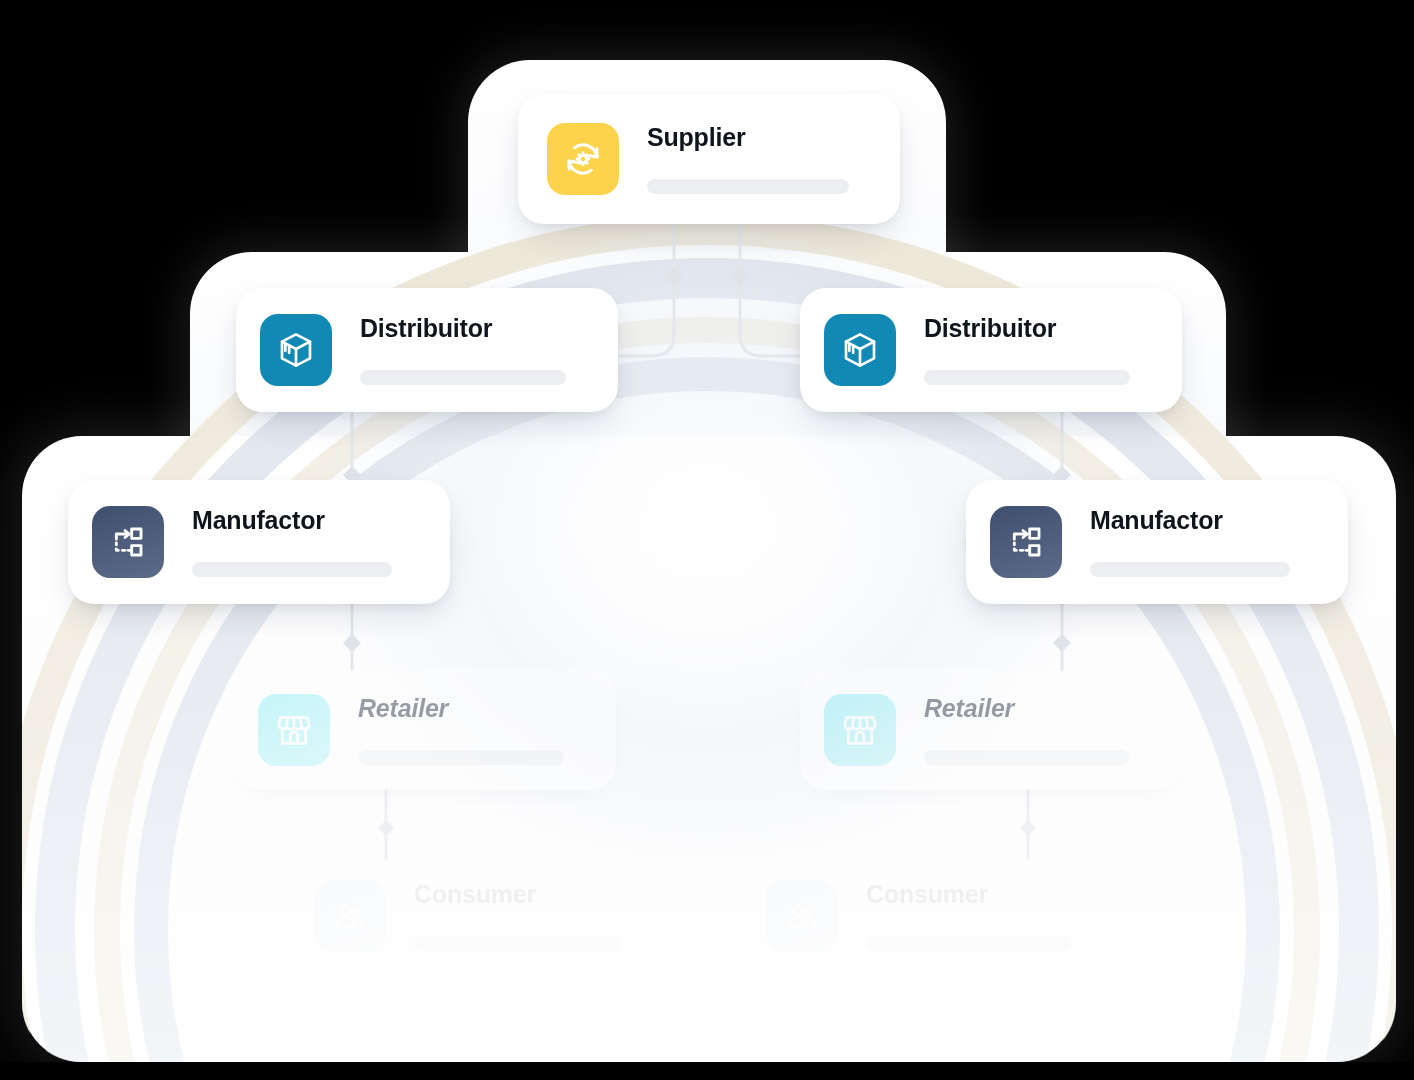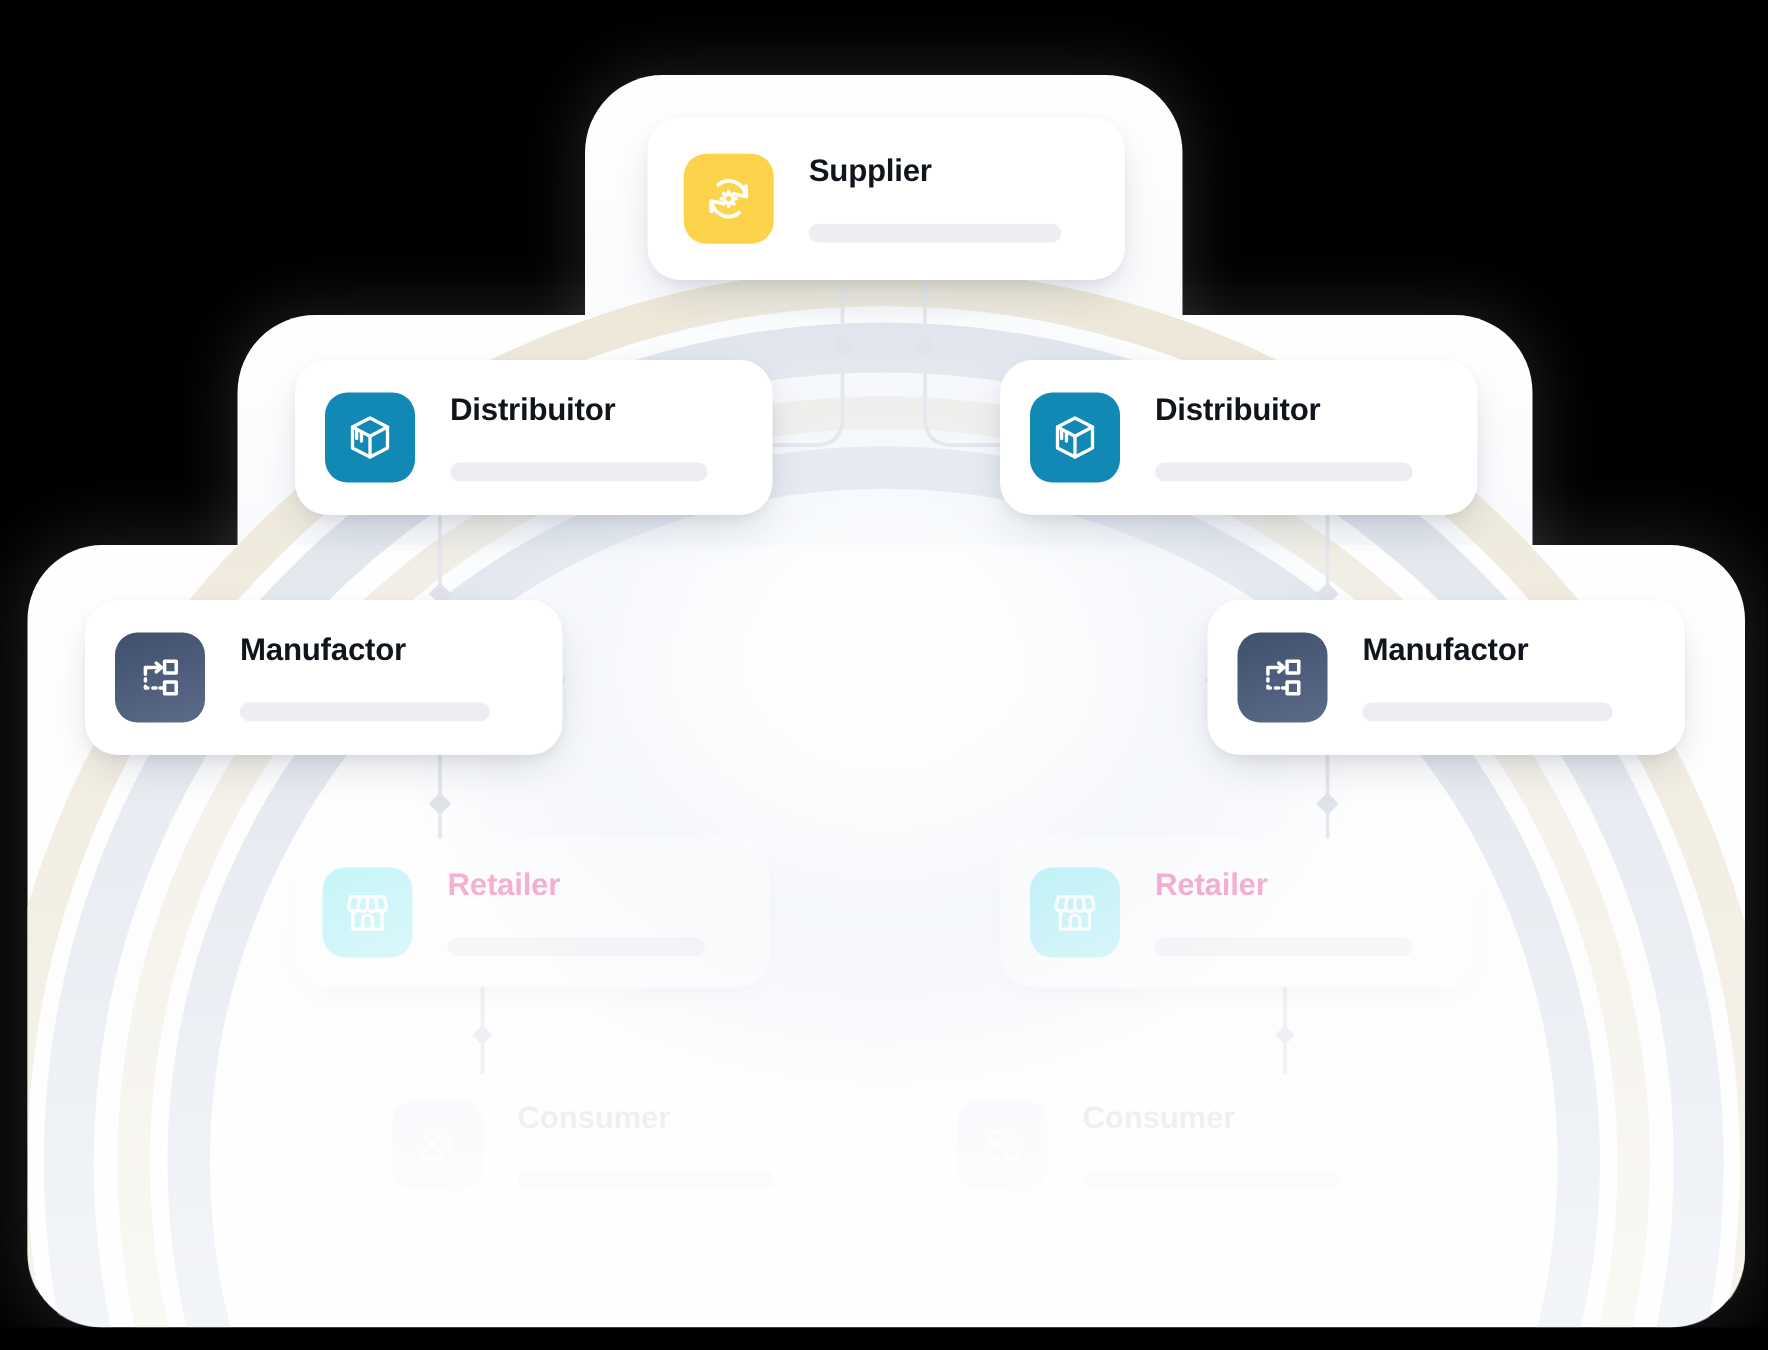--- a/index.html
+++ b/index.html
@@ -113,21 +113,21 @@
   .c-retail-l   { left: 234px; top: 670px; width: 382px; height: 120px; padding: 0 0 0 24px; gap: 28px; }
   .c-retail-r   { left: 800px; top: 670px; width: 382px; height: 120px; padding: 0 0 0 24px; gap: 28px; }
   .c-retail-l .bar, .c-retail-r .bar { width: 206px; }
 
   .c-cons-l     { left: 290px; top: 858px; width: 382px; height: 116px; padding: 0 0 0 24px; gap: 28px; }
   .c-cons-r     { left: 742px; top: 858px; width: 382px; height: 116px; padding: 0 0 0 24px; gap: 28px; }
   .c-cons-l .bar, .c-cons-r .bar { width: 206px; }
 
   
   .faded-1 { opacity: 0.42; box-shadow: 0 10px 26px -10px rgba(27,40,66,0.10); }
-  .faded-1 .title { color: #ec4899; }
+  .faded-1 .title { color: #0f172a; font-style: italic; }
   .faded-2 { opacity: 0.14; box-shadow: none; background: #ffffff; }
   .faded-2 .title { color: #9aa1aa; }
 
   
   .ic-supplier { background: #fcd34a; }
   .ic-dist     { background: #1189b4; }
   .ic-manu     { background: linear-gradient(160deg,#3f4f6e 0%,#5b6b88 100%); }
   .ic-retail   { background: linear-gradient(155deg,#7bebf2 0%,#aef0f5 100%); }
   .ic-cons     { background: linear-gradient(160deg,#dde5f0 0%,#eef3f8 100%); }
 

